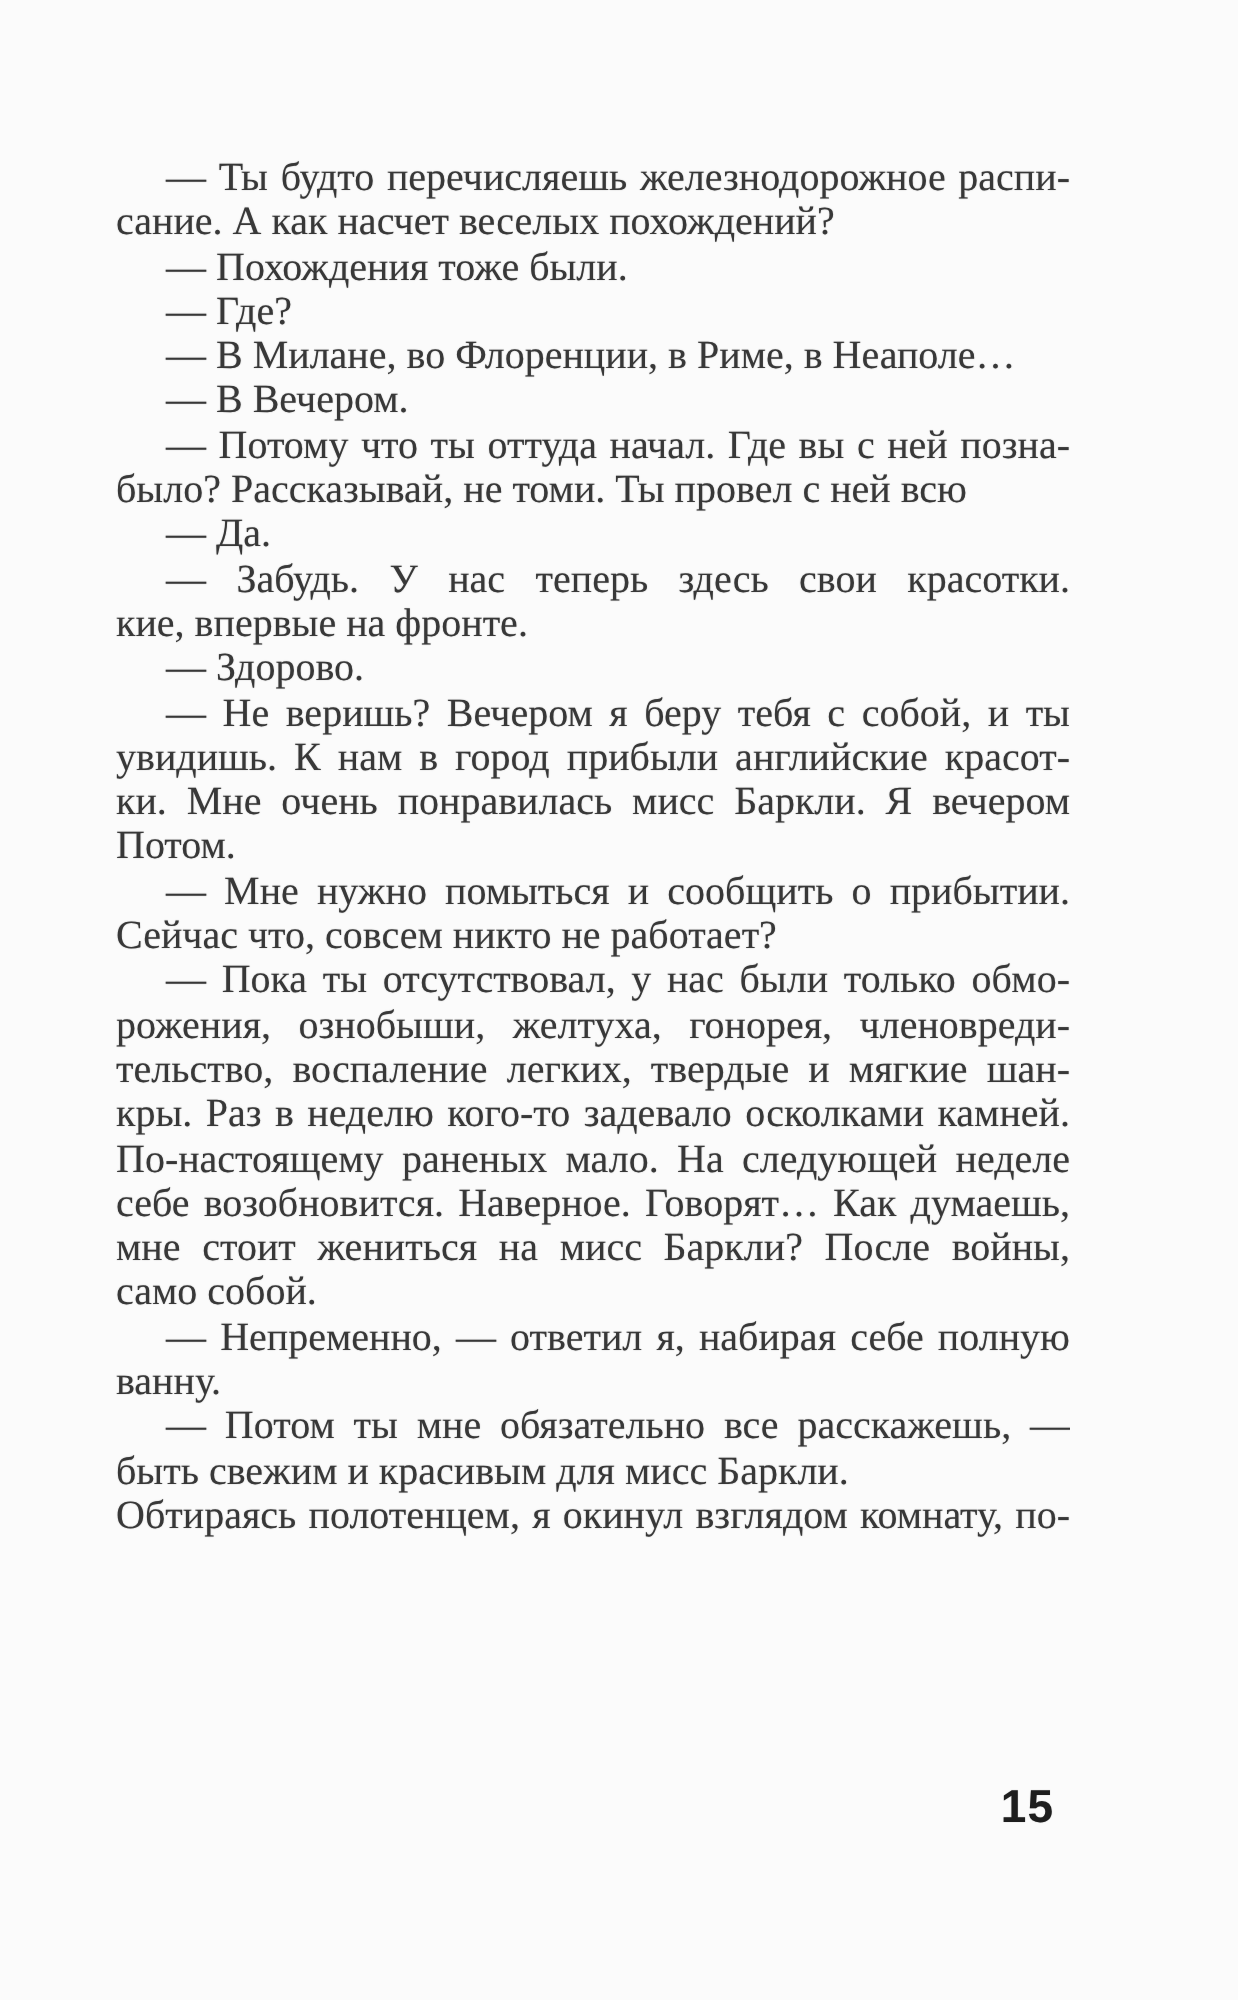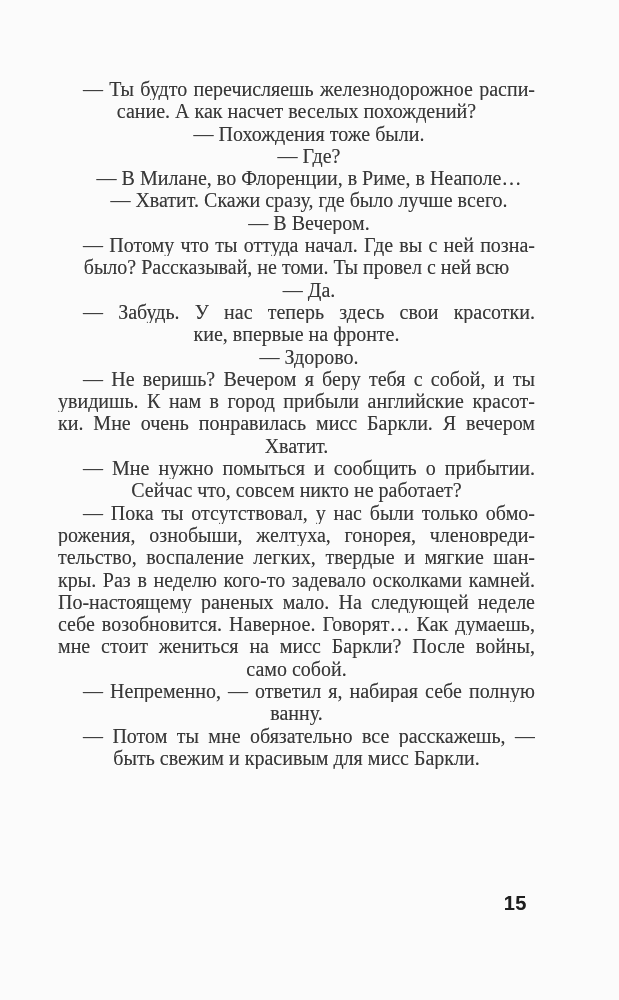--- a/index.html
+++ b/index.html
@@ -20,69 +20,69 @@
     top: 78px;
     width: 477px;
     color: #383838;
     font-size: 20px;
     line-height: 22.3px;
     text-shadow: 0 0 0.6px rgba(56,56,56,0.45);
   }
   .line {
     height: 22.3px;
     overflow: hidden;
-    text-align: center;
+    text-align: left;
     white-space: pre-wrap;
   }
   .line.i { padding-left: 25px; }
   .line.j { text-align: justify; text-align-last: justify; }
   .page-number {
     position: absolute;
     top: 892px;
     right: 92px;
     color: #1e1e1e;
     font-family: "Liberation Sans", "DejaVu Sans", sans-serif;
     font-weight: bold;
-    font-size: 20px;
+    font-size: 23px;
     line-height: 22px;
     letter-spacing: 0.5px;
     text-shadow: 0 0 0.5px rgba(30,30,30,0.4);
   }
 </style>
 </head>
 <body style="background: rgb(251, 251, 251);">
 
 <div class="page">
   <div class="text-block" style="color: rgb(56, 56, 56);">
       <div class="line i j">— Ты будто перечисляешь железнодорожное распи-</div>
       <div class="line">сание. А как насчет веселых похождений?</div>
       <div class="line i">— Похождения тоже были.</div>
       <div class="line i">— Где?</div>
       <div class="line i">— В Милане, во Флоренции, в Риме, в Неаполе…</div>
-      <div class="line i">— Хватит. Скажи сразу, где было лучше всего.</div>
       <div class="line i">— В Вечером.</div>
       <div class="line i j">— Потому что ты оттуда начал. Где вы с ней позна-</div>
       <div class="line">было? Рассказывай, не томи. Ты провел с ней всю ночь?</div>
       <div class="line i">— Да.</div>
       <div class="line i j">— Забудь. У нас теперь здесь свои красотки. Новень-</div>
       <div class="line">кие, впервые на фронте.</div>
       <div class="line i">— Здорово.</div>
       <div class="line i j">— Не веришь? Вечером я беру тебя с собой, и ты сам</div>
       <div class="line j">увидишь. К нам в город прибыли английские красот-</div>
       <div class="line j">ки. Мне очень понравилась мисс Баркли. Я вечером иду</div>
-      <div class="line">Хватит.</div>
+      <div class="line">Потом.</div>
       <div class="line i j">— Мне нужно помыться и сообщить о прибытии.</div>
       <div class="line">Сейчас что, совсем никто не работает?</div>
       <div class="line i j">— Пока ты отсутствовал, у нас были только обмо-</div>
       <div class="line j">рожения, ознобыши, желтуха, гонорея, членовреди-</div>
       <div class="line j">тельство, воспаление легких, твердые и мягкие шан-</div>
       <div class="line j">кры. Раз в неделю кого-то задевало осколками камней.</div>
       <div class="line j">По-настоящему раненых мало. На следующей неделе</div>
       <div class="line j">себе возобновится. Наверное. Говорят… Как думаешь,</div>
       <div class="line j">мне стоит жениться на мисс Баркли? После войны,</div>
       <div class="line">само собой.</div>
       <div class="line i j">— Непременно, — ответил я, набирая себе полную</div>
       <div class="line">ванну.</div>
       <div class="line i j">— Потом ты мне обязательно все расскажешь, — ска-</div>
       <div class="line">быть свежим и красивым для мисс Баркли.</div>
+      <div class="line j">Обтираясь полотенцем, я окинул взглядом комнату, по-</div>
     </div>
   <div class="page-number">15</div>
 </div>
 
 </body></html>

